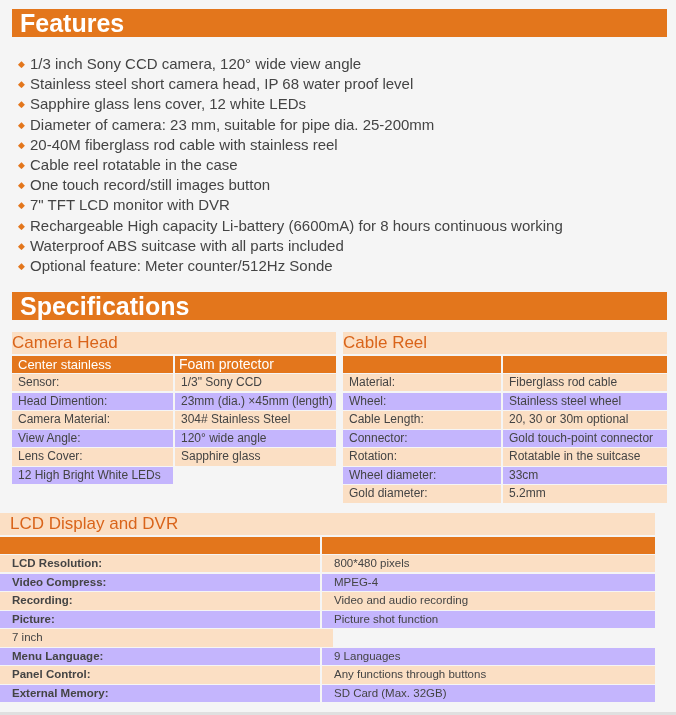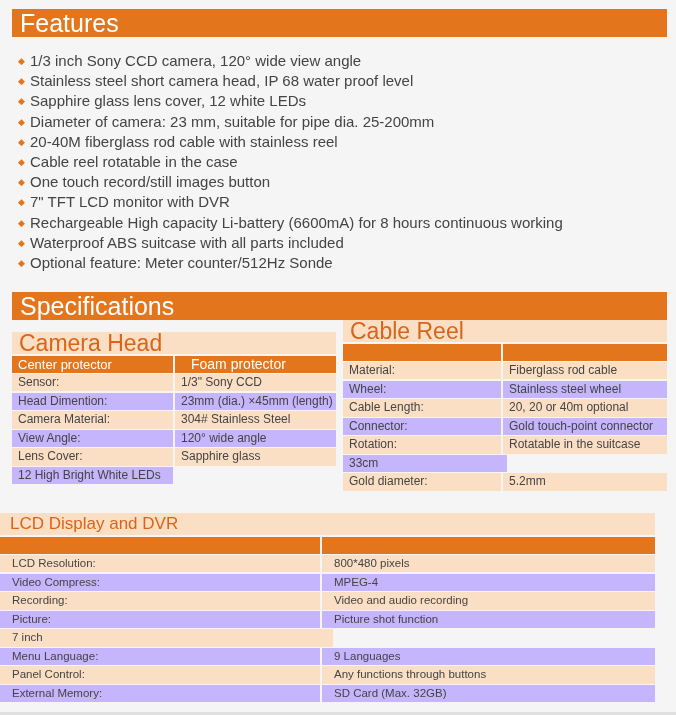--- a/index.html
+++ b/index.html
@@ -1,39 +1,39 @@
 <!DOCTYPE html>
 <html><head>
 <meta charset="utf-8">
 <style>
   html,body{margin:0;padding:0;background:#f5f5f5;}
   body{width:676px;height:715px;position:relative;overflow:hidden;font-family:"Liberation Sans",sans-serif;}
-  .banner{position:absolute;left:12px;width:655px;height:28px;background:#e3761c;color:#fff;font-size:25px;line-height:28px;padding-left:8px;box-sizing:border-box;}
+  .banner{position:absolute;left:12px;width:655px;height:28px;background:#e3761c;color:#fff;font-size:25px;line-height:28px;padding-left:8px;box-sizing:border-box;font-weight:bold;}
   #features-banner{top:9px;}
   #spec-banner{top:292px;}
   ul.features{position:absolute;left:18px;top:52px;margin:0;padding:0;list-style:none;}
-  ul.features li{font-size:15px;color:#444;height:20.2px;line-height:18px;white-space:nowrap;}
+  ul.features li{font-size:15px;color:#444;height:20.2px;line-height:23px;white-space:nowrap;}
   ul.features li .bullet{color:#e3761c;font-size:9px;display:inline-block;width:12px;vertical-align:2px;}
   .tbl{position:absolute;}
-  .tbl .title{background:#fbdfc4;color:#d9641a;font-size:23px;height:22px;line-height:22px;padding-left:7px;margin-bottom:2px;}
+  .tbl .title{background:#fbdfc4;color:#d9641a;font-size:17px;height:22px;line-height:22px;margin-bottom:2px;}
   .tbl .hdr{display:flex;height:17px;margin-bottom:1px;}
   .tbl .hdr div{background:#e3761c;color:#fff;font-size:13px;line-height:17px;padding-left:6px;box-sizing:border-box;}
   .tbl .row{display:flex;height:17.4px;margin-bottom:1.2px;align-items:flex-end;}
   .tbl .row div{font-size:12px;color:#444;line-height:17.4px;padding-left:6px;box-sizing:border-box;white-space:nowrap;overflow:hidden;}
   .tbl .row.odd div{background:#fbdfc4;}
   .tbl .row.even div{background:#c4b5fd;}
   .tbl .sep{margin-right:2px;}
   #camera{left:12px;top:332px;width:324px;}
   #camera .c1{width:161px;} #camera .c2{width:161px;}
-  #camera .hdr .c2{font-size:14px;padding-left:16px;}
-  #reel{left:343px;top:320px;width:324px;}
+  #camera .hdr .c2{font-size:14px;padding-left:4px;}
+  #reel{left:343px;top:332px;width:324px;}
   #reel .c1{width:158px;} #reel .c2{width:164px;}
   #lcd{left:0;top:513px;width:655px;}
   #lcd .title{font-size:17px;padding-left:10px;}
-  #lcd .c1{width:320px;padding-left:12px !important;} #lcd .c2{width:333px;padding-left:12px !important;}
+  #lcd .c1{width:320px;padding-left:12px !important;font-weight:bold;} #lcd .c2{width:333px;padding-left:12px !important;}
   #lcd .row div{font-size:11.5px;}
   .bottom-line{position:absolute;left:0;top:712px;width:676px;height:3px;background:#e0e0e0;}
 </style>
 </head>
 <body>
 
 <div class="banner" id="features-banner">Features</div>
 
 <ul class="features" id="features-list">
     <li><span class="bullet">◆</span><span>1/3 inch Sony CCD camera, 120° wide view angle</span></li>
@@ -47,21 +47,21 @@
     <li><span class="bullet">◆</span><span>Rechargeable High capacity Li-battery (6600mA) for 8 hours continuous working</span></li>
     <li><span class="bullet">◆</span><span>Waterproof ABS suitcase with all parts included</span></li>
     <li><span class="bullet">◆</span><span>Optional feature: Meter counter/512Hz Sonde</span></li>
   </ul>
 
 <div class="banner" id="spec-banner">Specifications</div>
 
 <div class="tbl" id="camera">
     <div class="title">Camera Head</div>
     <div class="hdr">
-      <div class="c1 sep">Center protector</div>
+      <div class="c1 sep">Center stainless</div>
       <div class="c2">Foam protector</div>
     </div>
     <div class="row odd">
       <div class="c1 sep">Sensor:</div>
       <div class="c2">1/3" Sony CCD</div>
     </div>
     <div class="row even">
       <div class="c1 sep">Head Dimention:</div>
       <div class="c2">23mm (dia.) ×45mm (length)</div>
     </div>
@@ -90,31 +90,32 @@
     <div class="row odd">
       <div class="c1 sep">Material:</div>
       <div class="c2">Fiberglass rod cable</div>
     </div>
     <div class="row even">
       <div class="c1 sep">Wheel:</div>
       <div class="c2">Stainless steel wheel</div>
     </div>
     <div class="row odd">
       <div class="c1 sep">Cable Length:</div>
-      <div class="c2">20, 20 or 40m optional</div>
+      <div class="c2">20, 30 or 30m optional</div>
     </div>
     <div class="row even">
       <div class="c1 sep">Connector:</div>
       <div class="c2">Gold touch-point connector</div>
     </div>
     <div class="row odd">
       <div class="c1 sep">Rotation:</div>
       <div class="c2">Rotatable in the suitcase</div>
     </div>
     <div class="row even">
+      <div class="c1 sep">Wheel diameter:</div>
       <div class="c2">33cm</div>
     </div>
     <div class="row odd">
       <div class="c1 sep">Gold diameter:</div>
       <div class="c2">5.2mm</div>
     </div>
   </div>
 <div class="tbl" id="lcd">
     <div class="title">LCD Display and DVR</div>
     <div class="hdr">

